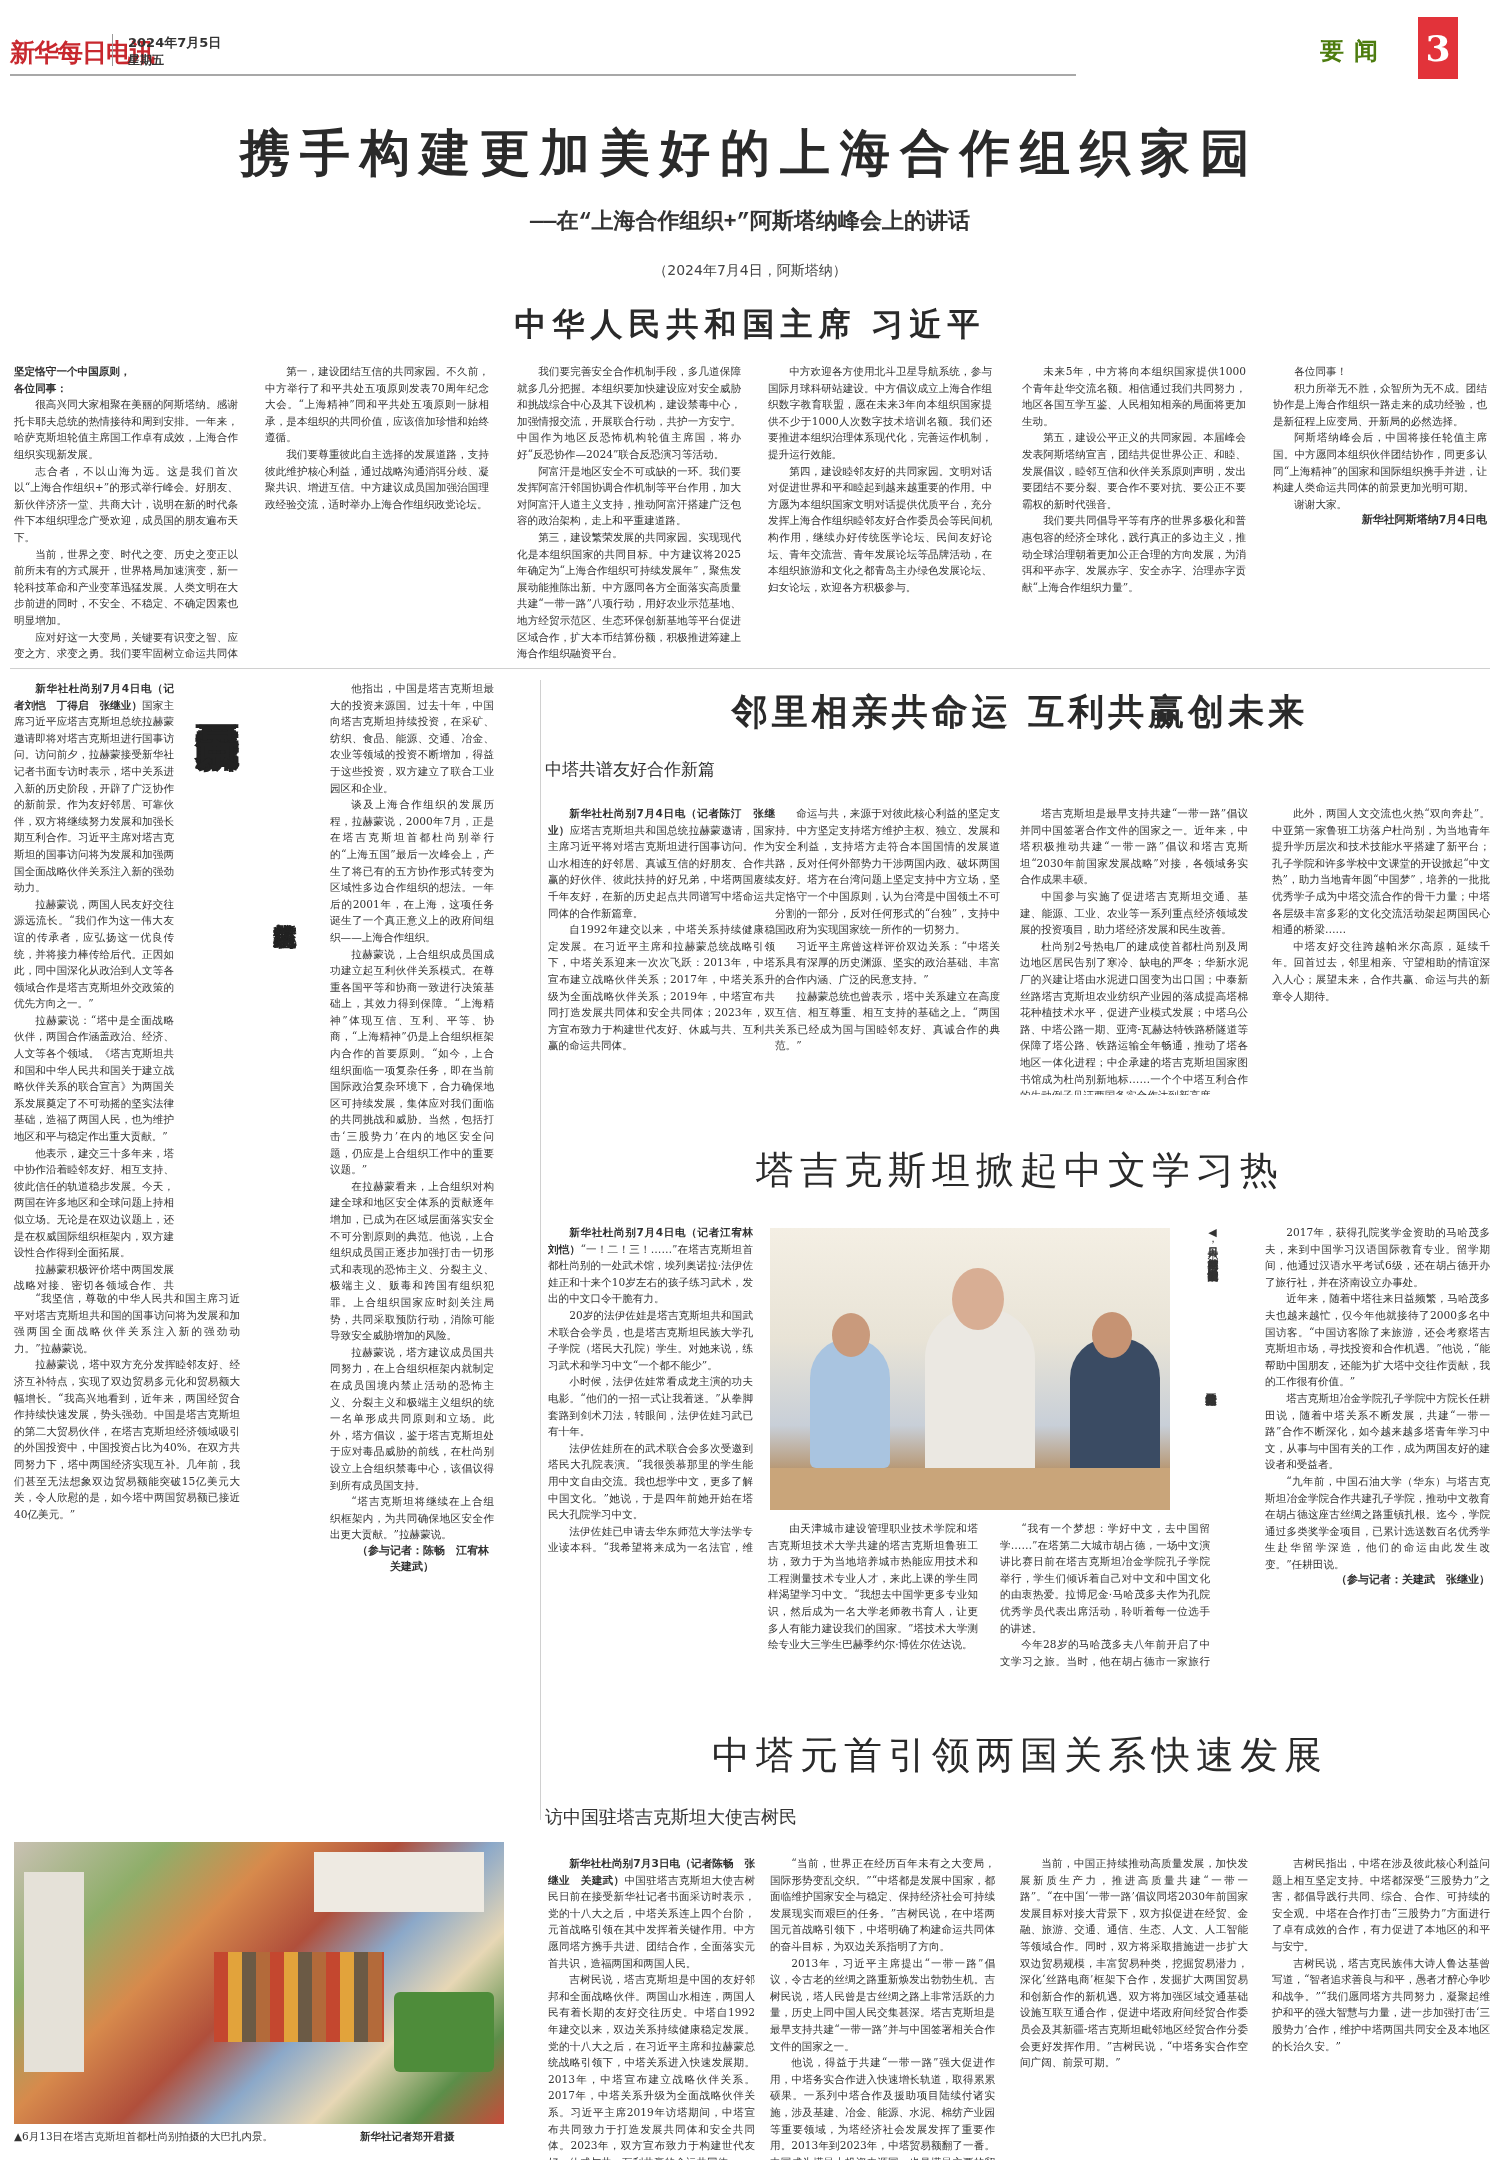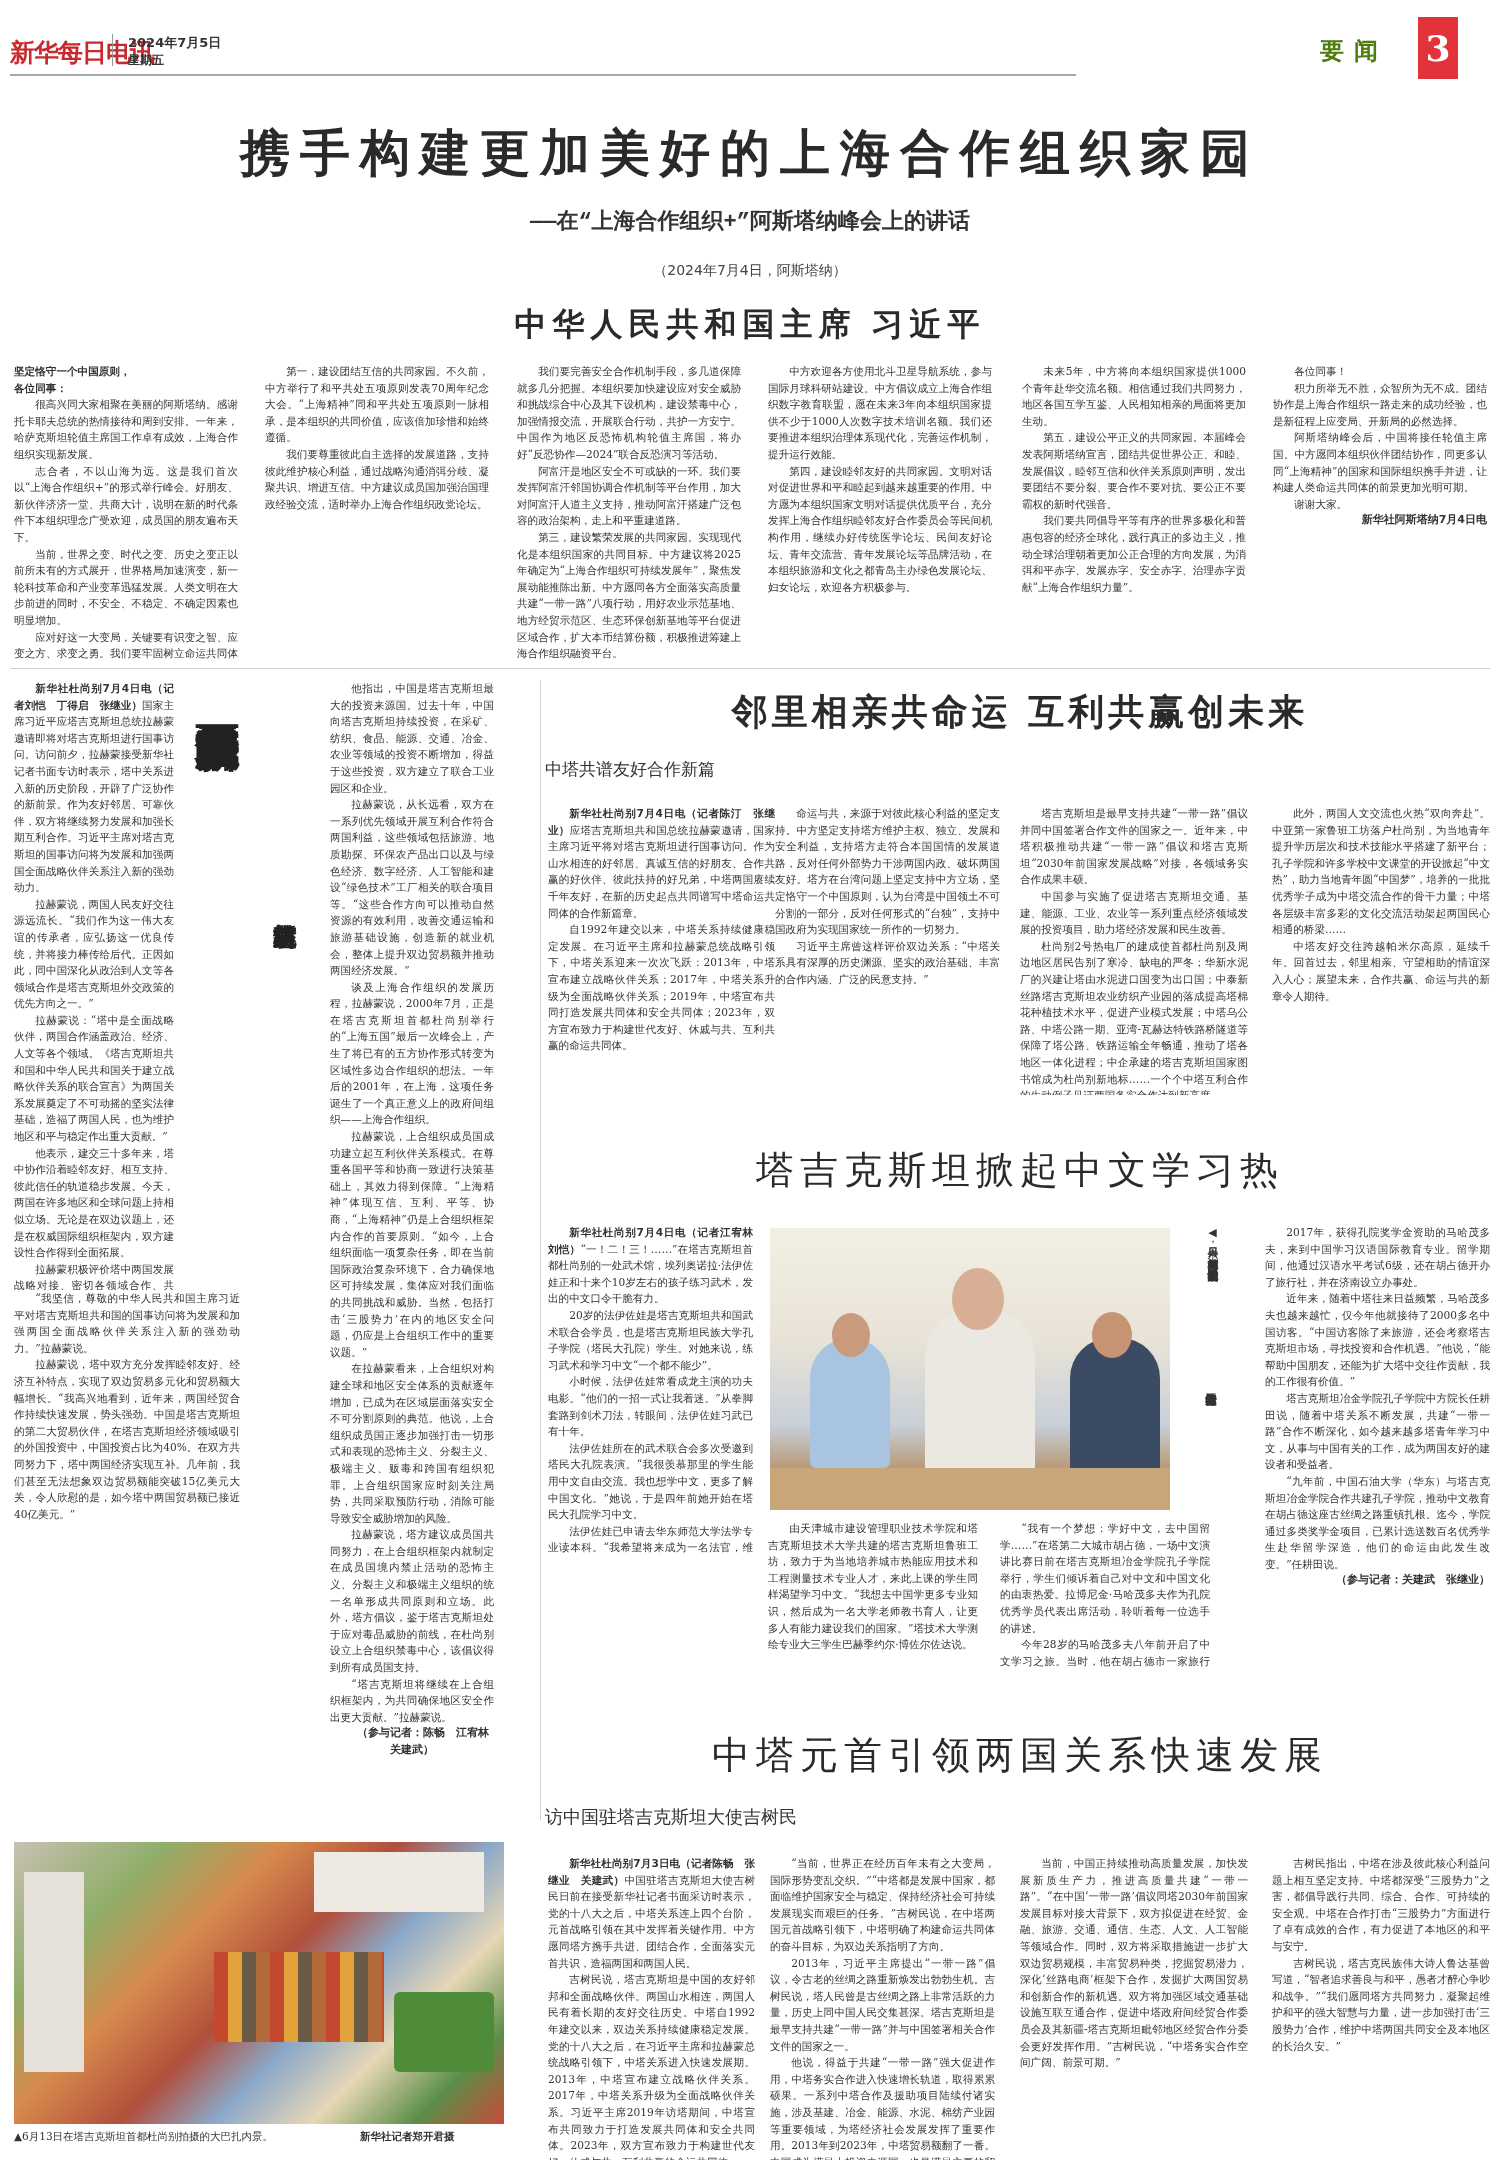--- a/index.html
+++ b/index.html
@@ -95,40 +95,40 @@
   <p>拉赫蒙积极评价塔中两国发展战略对接、密切各领域合作、共建“一带一路”的丰硕成果。他说，在当前形势下，如果没有伙伴和邻国的相互支持，任何国家都无法独自发展。塔吉克斯坦和中国互为重要合作伙伴，在所有问题上全力相互支持。中国对确保整个地区经济的稳定发展发挥着重要作用。</p>
 </div>
 <div class="abs vtitle" style="left:192px;top:690px;font-size:44px;line-height:52px;height:620px">开辟塔中全面战略伙伴关系新前景</div>
 <div class="abs vtitle" style="left:270px;top:905px;font-size:24px;line-height:30px;font-weight:normal;height:340px">访塔吉克斯坦总统拉赫蒙</div>
 <div class="abs col" style="left:14px;top:1290px;width:226px;height:520px;overflow:hidden">
   <p>“我坚信，尊敬的中华人民共和国主席习近平对塔吉克斯坦共和国的国事访问将为发展和加强两国全面战略伙伴关系注入新的强劲动力。”拉赫蒙说。</p>
   <p>拉赫蒙说，塔中双方充分发挥睦邻友好、经济互补特点，实现了双边贸易多元化和贸易额大幅增长。“我高兴地看到，近年来，两国经贸合作持续快速发展，势头强劲。中国是塔吉克斯坦的第二大贸易伙伴，在塔吉克斯坦经济领域吸引的外国投资中，中国投资占比为40%。在双方共同努力下，塔中两国经济实现互补。几年前，我们甚至无法想象双边贸易额能突破15亿美元大关，令人欣慰的是，如今塔中两国贸易额已接近40亿美元。”</p>
 </div>
 <div class="abs col" style="left:330px;top:680px;width:164px;height:1140px;overflow:hidden">
   <p>他指出，中国是塔吉克斯坦最大的投资来源国。过去十年，中国向塔吉克斯坦持续投资，在采矿、纺织、食品、能源、交通、冶金、农业等领域的投资不断增加，得益于这些投资，双方建立了联合工业园区和企业。</p>
-  <p>拉赫蒙说，从长远看，双方在一系列优先领域开展互利合作符合两国利益，这些领域包括旅游、地质勘探、环保农产品出口以及与绿色经济、数字经济、人工智能和建设“绿色技术”工厂相关的联合项目等。“这些合作方向可以推动自然资源的有效利用，改善交通运输和旅游基础设施，创造新的就业机会，整体上提升双边贸易额并推动两国经济发展。”</p>
   <p>谈及上海合作组织的发展历程，拉赫蒙说，2000年7月，正是在塔吉克斯坦首都杜尚别举行的“上海五国”最后一次峰会上，产生了将已有的五方协作形式转变为区域性多边合作组织的想法。一年后的2001年，在上海，这项任务诞生了一个真正意义上的政府间组织——上海合作组织。</p>
   <p>拉赫蒙说，上合组织成员国成功建立起互利伙伴关系模式。在尊重各国平等和协商一致进行决策基础上，其效力得到保障。“上海精神”体现互信、互利、平等、协商，“上海精神”仍是上合组织框架内合作的首要原则。“如今，上合组织面临一项复杂任务，即在当前国际政治复杂环境下，合力确保地区可持续发展，集体应对我们面临的共同挑战和威胁。当然，包括打击‘三股势力’在内的地区安全问题，仍应是上合组织工作中的重要议题。”</p>
   <p>在拉赫蒙看来，上合组织对构建全球和地区安全体系的贡献逐年增加，已成为在区域层面落实安全不可分割原则的典范。他说，上合组织成员国正逐步加强打击一切形式和表现的恐怖主义、分裂主义、极端主义、贩毒和跨国有组织犯罪。上合组织国家应时刻关注局势，共同采取预防行动，消除可能导致安全威胁增加的风险。</p>
   <p>拉赫蒙说，塔方建议成员国共同努力，在上合组织框架内就制定在成员国境内禁止活动的恐怖主义、分裂主义和极端主义组织的统一名单形成共同原则和立场。此外，塔方倡议，鉴于塔吉克斯坦处于应对毒品威胁的前线，在杜尚别设立上合组织禁毒中心，该倡议得到所有成员国支持。</p>
   <p>“塔吉克斯坦将继续在上合组织框架内，为共同确保地区安全作出更大贡献。”拉赫蒙说。</p>
   <p class="sign" style="text-align:center">（参与记者：陈畅　江宥林　关建武）</p>
 </div>
 
 <div class="abs rule" style="left:540px;top:680px;width:1px;height:1140px"></div>
 
 <h2 class="abs art" style="left:545px;top:688px;width:950px;font-size:36px;letter-spacing:4px">邻里相亲共命运  互利共赢创未来</h2>
 <div class="abs subhead" style="left:545px;top:758px;width:950px;font-size:17px">中塔共谱友好合作新篇</div>
 <div class="abs col" style="left:548px;top:805px;width:227px;height:290px;overflow:hidden">
   <p><span class="dateline">新华社杜尚别7月4日电（记者陈汀　张继业）</span><span>应塔吉克斯坦共和国总统拉赫蒙邀请，国家主席习近平将对塔吉克斯坦进行国事访问。作为山水相连的好邻居、真诚互信的好朋友、合作共赢的好伙伴、彼此扶持的好兄弟，中塔两国赓续千年友好，在新的历史起点共同谱写中塔命运共同体的合作新篇章。</span></p>
   <p>自1992年建交以来，中塔关系持续健康稳定发展。在习近平主席和拉赫蒙总统战略引领下，中塔关系迎来一次次飞跃：2013年，中塔宣布建立战略伙伴关系；2017年，中塔关系升级为全面战略伙伴关系；2019年，中塔宣布共同打造发展共同体和安全共同体；2023年，双方宣布致力于构建世代友好、休戚与共、互利共赢的命运共同体。</p>
 </div>
 <div class="abs col" style="left:775px;top:805px;width:225px;height:290px;overflow:hidden">
   <p>命运与共，来源于对彼此核心利益的坚定支持。中方坚定支持塔方维护主权、独立、发展和安全利益，支持塔方走符合本国国情的发展道路，反对任何外部势力干涉两国内政、破坏两国友好。塔方在台湾问题上坚定支持中方立场，坚定恪守一个中国原则，认为台湾是中国领土不可分割的一部分，反对任何形式的“台独”，支持中国政府为实现国家统一所作的一切努力。</p>
   <p>习近平主席曾这样评价双边关系：“中塔关系具有深厚的历史渊源、坚实的政治基础、丰富的合作内涵、广泛的民意支持。”</p>
+  <p>拉赫蒙总统也曾表示，塔中关系建立在高度互信、相互尊重、相互支持的基础之上。“两国关系已经成为国与国睦邻友好、真诚合作的典范。”</p>
 </div>
 <div class="abs col" style="left:1020px;top:805px;width:228px;height:290px;overflow:hidden">
   <p>塔吉克斯坦是最早支持共建“一带一路”倡议并同中国签署合作文件的国家之一。近年来，中塔积极推动共建“一带一路”倡议和塔吉克斯坦“2030年前国家发展战略”对接，各领域务实合作成果丰硕。</p>
   <p>中国参与实施了促进塔吉克斯坦交通、基建、能源、工业、农业等一系列重点经济领域发展的投资项目，助力塔经济发展和民生改善。</p>
   <p>杜尚别2号热电厂的建成使首都杜尚别及周边地区居民告别了寒冷、缺电的严冬；华新水泥厂的兴建让塔由水泥进口国变为出口国；中泰新丝路塔吉克斯坦农业纺织产业园的落成提高塔棉花种植技术水平，促进产业模式发展；中塔乌公路、中塔公路一期、亚湾-瓦赫达特铁路桥隧道等保障了塔公路、铁路运输全年畅通，推动了塔各地区一体化进程；中企承建的塔吉克斯坦国家图书馆成为杜尚别新地标……一个个中塔互利合作的生动例子见证两国务实合作达到新高度。</p>
 </div>
 <div class="abs col" style="left:1272px;top:805px;width:218px;height:290px;overflow:hidden">
   <p>此外，两国人文交流也火热“双向奔赴”。中亚第一家鲁班工坊落户杜尚别，为当地青年提升学历层次和技术技能水平搭建了新平台；孔子学院和许多学校中文课堂的开设掀起“中文热”，助力当地青年圆“中国梦”，培养的一批批优秀学子成为中塔交流合作的骨干力量；中塔各层级丰富多彩的文化交流活动架起两国民心相通的桥梁……</p>
   <p>中塔友好交往跨越帕米尔高原，延续千年。回首过去，邻里相亲、守望相助的情谊深入人心；展望未来，合作共赢、命运与共的新章令人期待。</p>
 </div>

